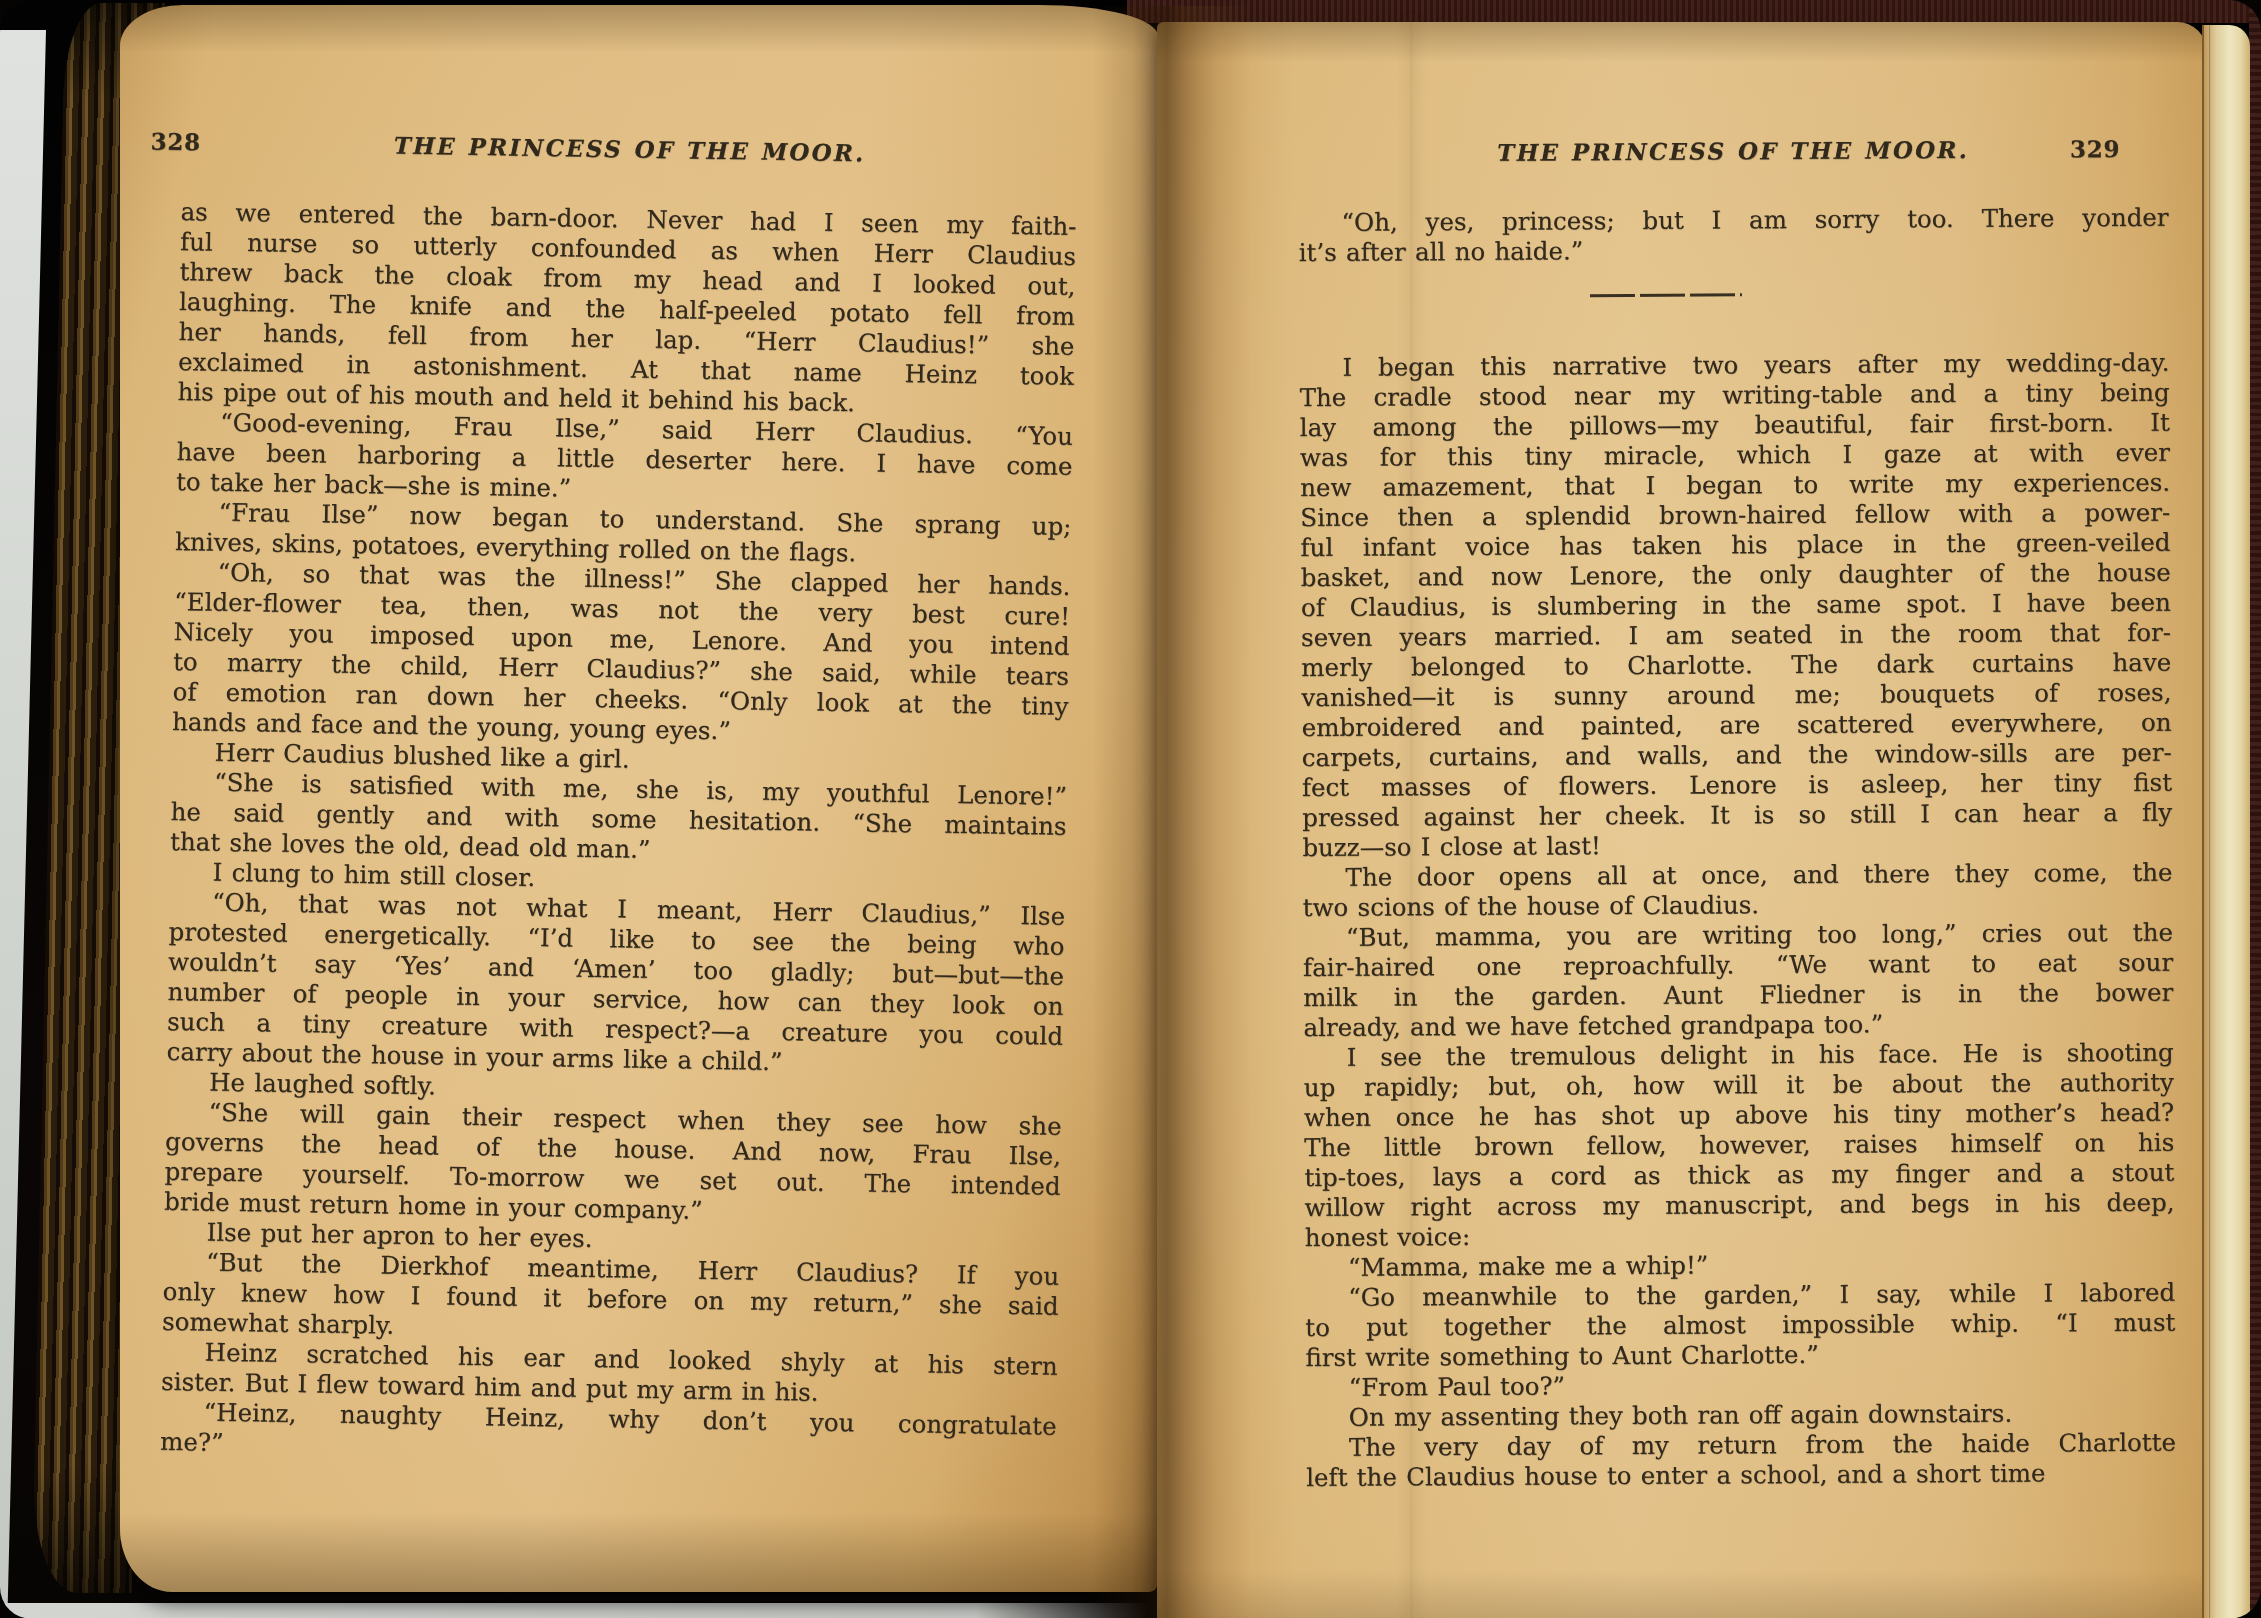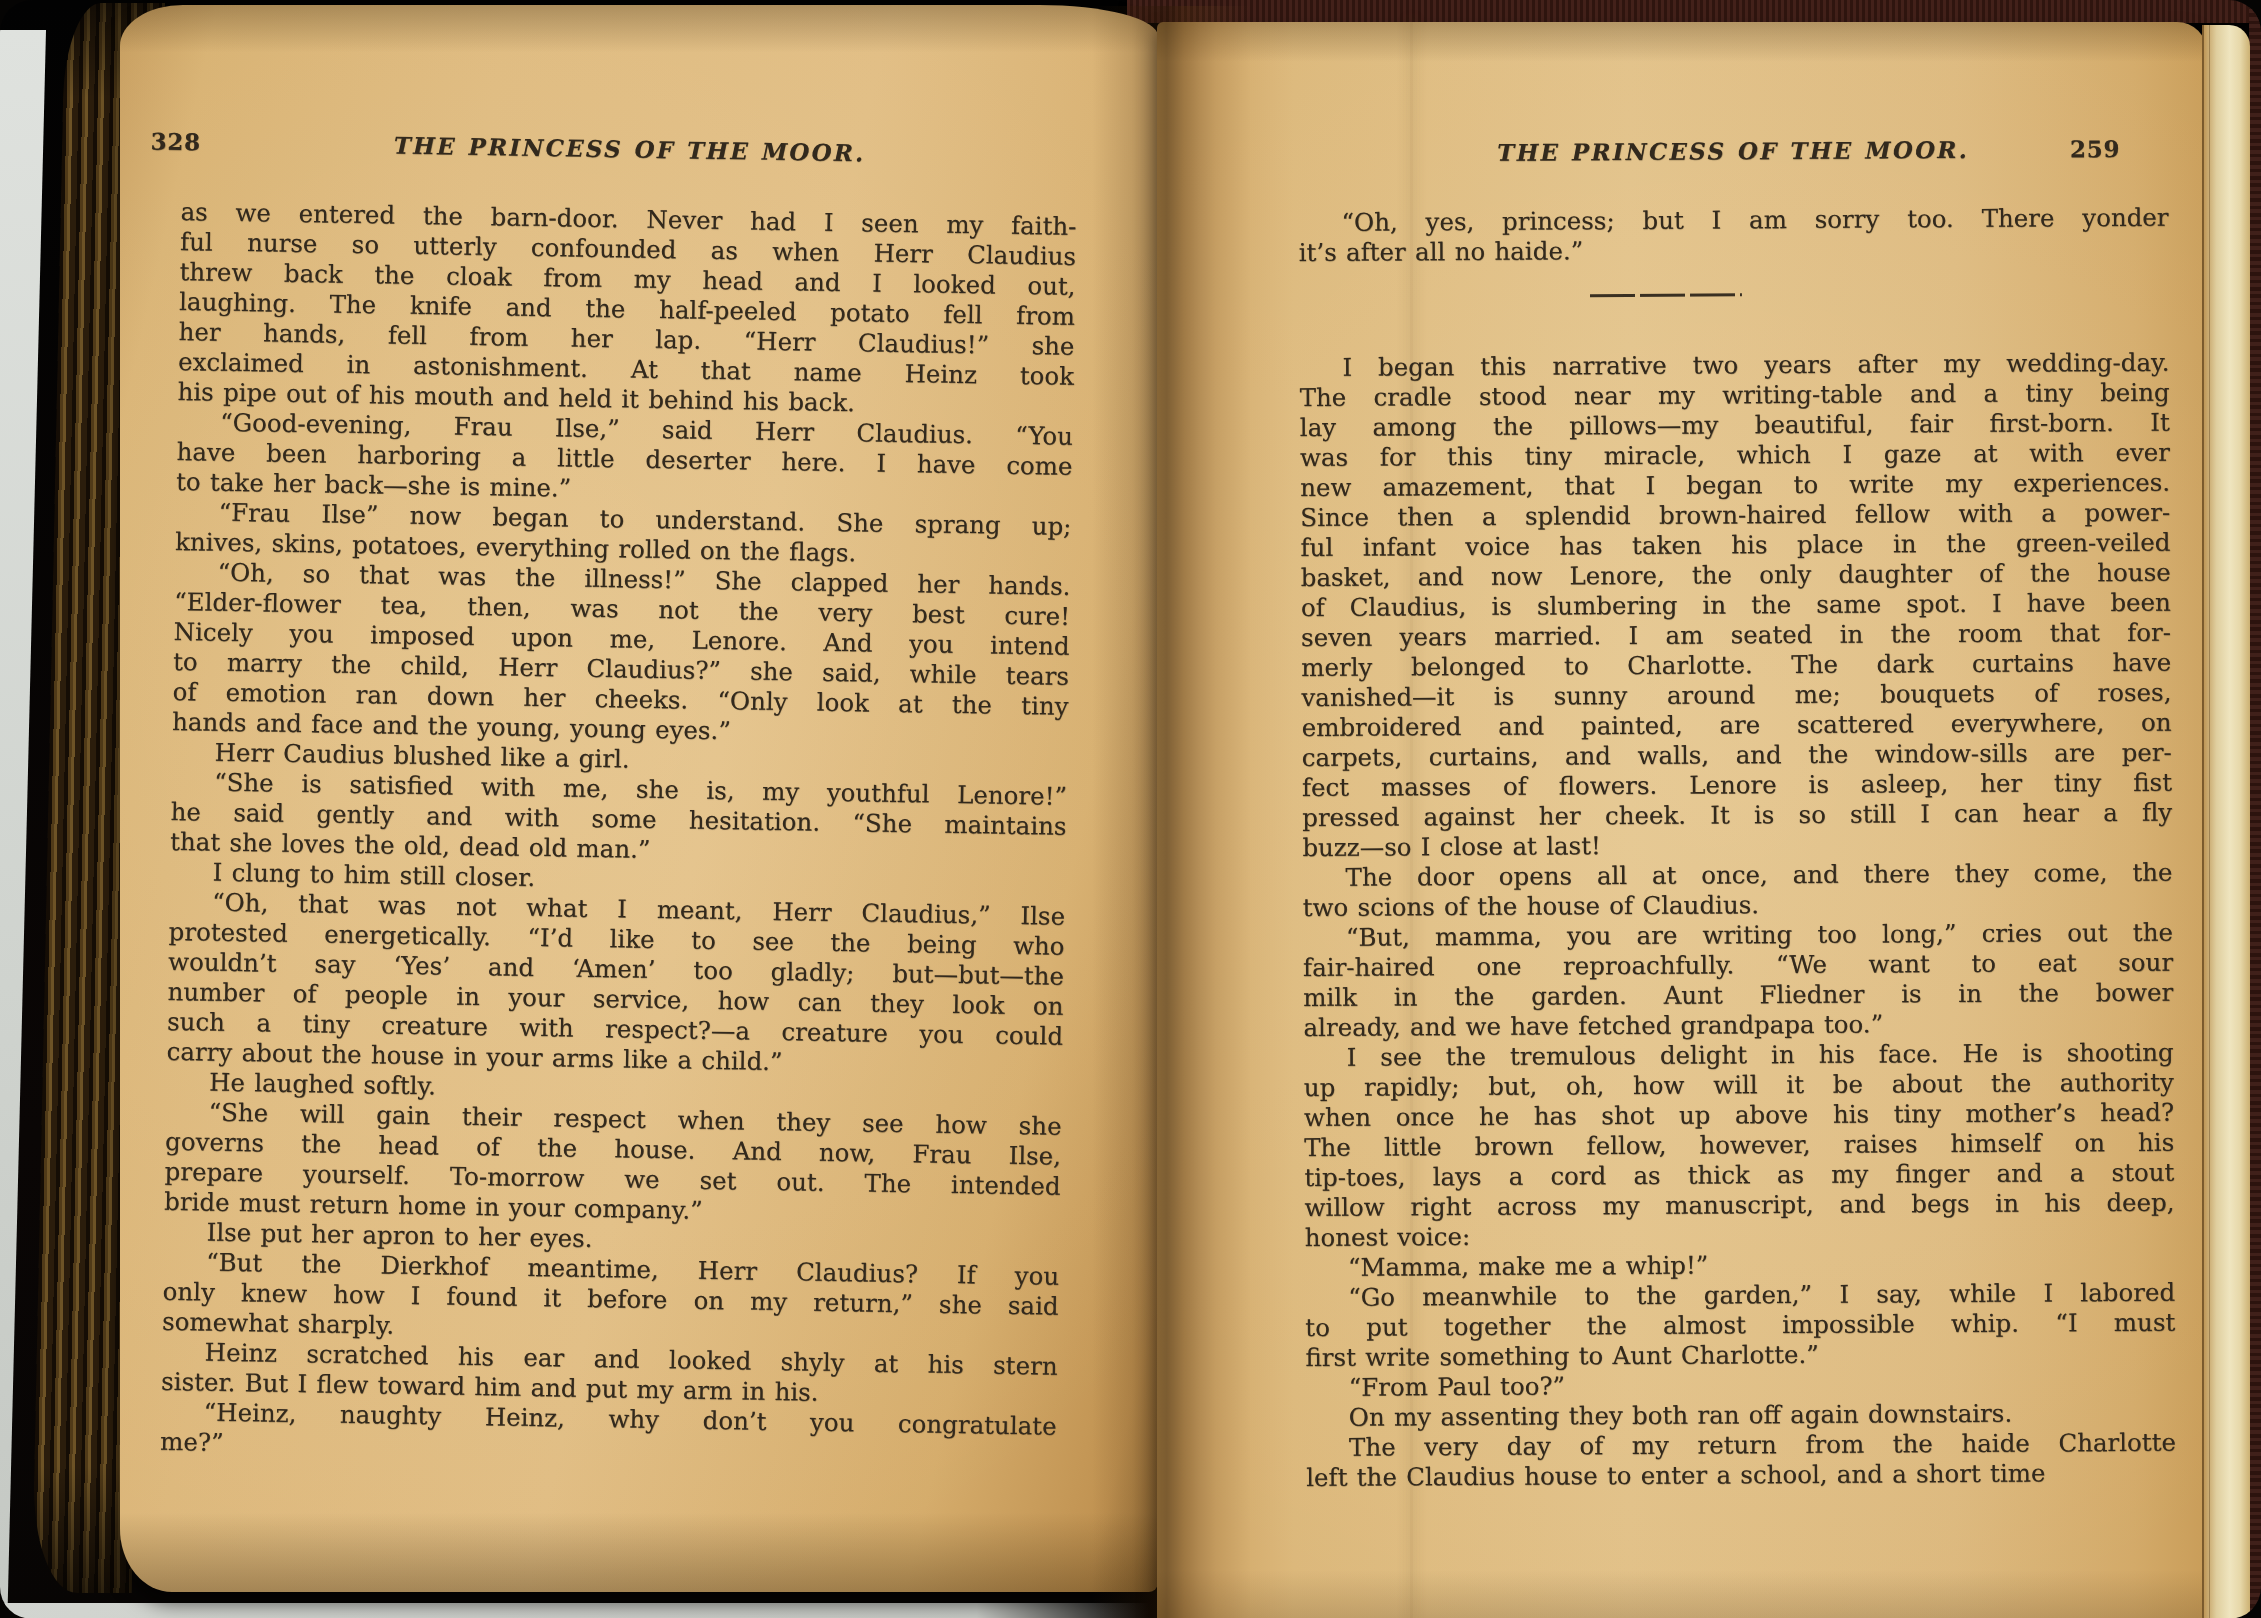--- a/index.html
+++ b/index.html
@@ -144,21 +144,21 @@
         <div class="tline indent">Heinz scratched his ear and looked shyly at his stern</div>
         <div class="tline pend">sister.  But I flew toward him and put my arm in his.</div>
         <div class="tline indent">“Heinz, naughty Heinz, why don’t you congratulate</div>
         <div class="tline pend">me?”</div>
       </div>
   </div>
 
   <div class="content rp">
     <div class="phead">
       <span class="ptitle">THE PRINCESS OF THE MOOR.</span>
-      <span class="pnum at-right">259</span>
+      <span class="pnum at-right">329</span>
     </div>
     <div class="pintro" id="rp-intro">
         <div class="tline indent">“Oh, yes, princess; but I am sorry too.  There yonder</div>
         <div class="tline pend">it’s after all no haide.”</div>
       </div>
     <div class="divider"></div>
     <div class="pbody" id="rp-body">
         <div class="tline indent">I began this narrative two years after my wedding-day.</div>
         <div class="tline">The cradle stood near my writing-table and a tiny being</div>
         <div class="tline">lay among the pillows—my beautiful, fair first-born.  It</div>

